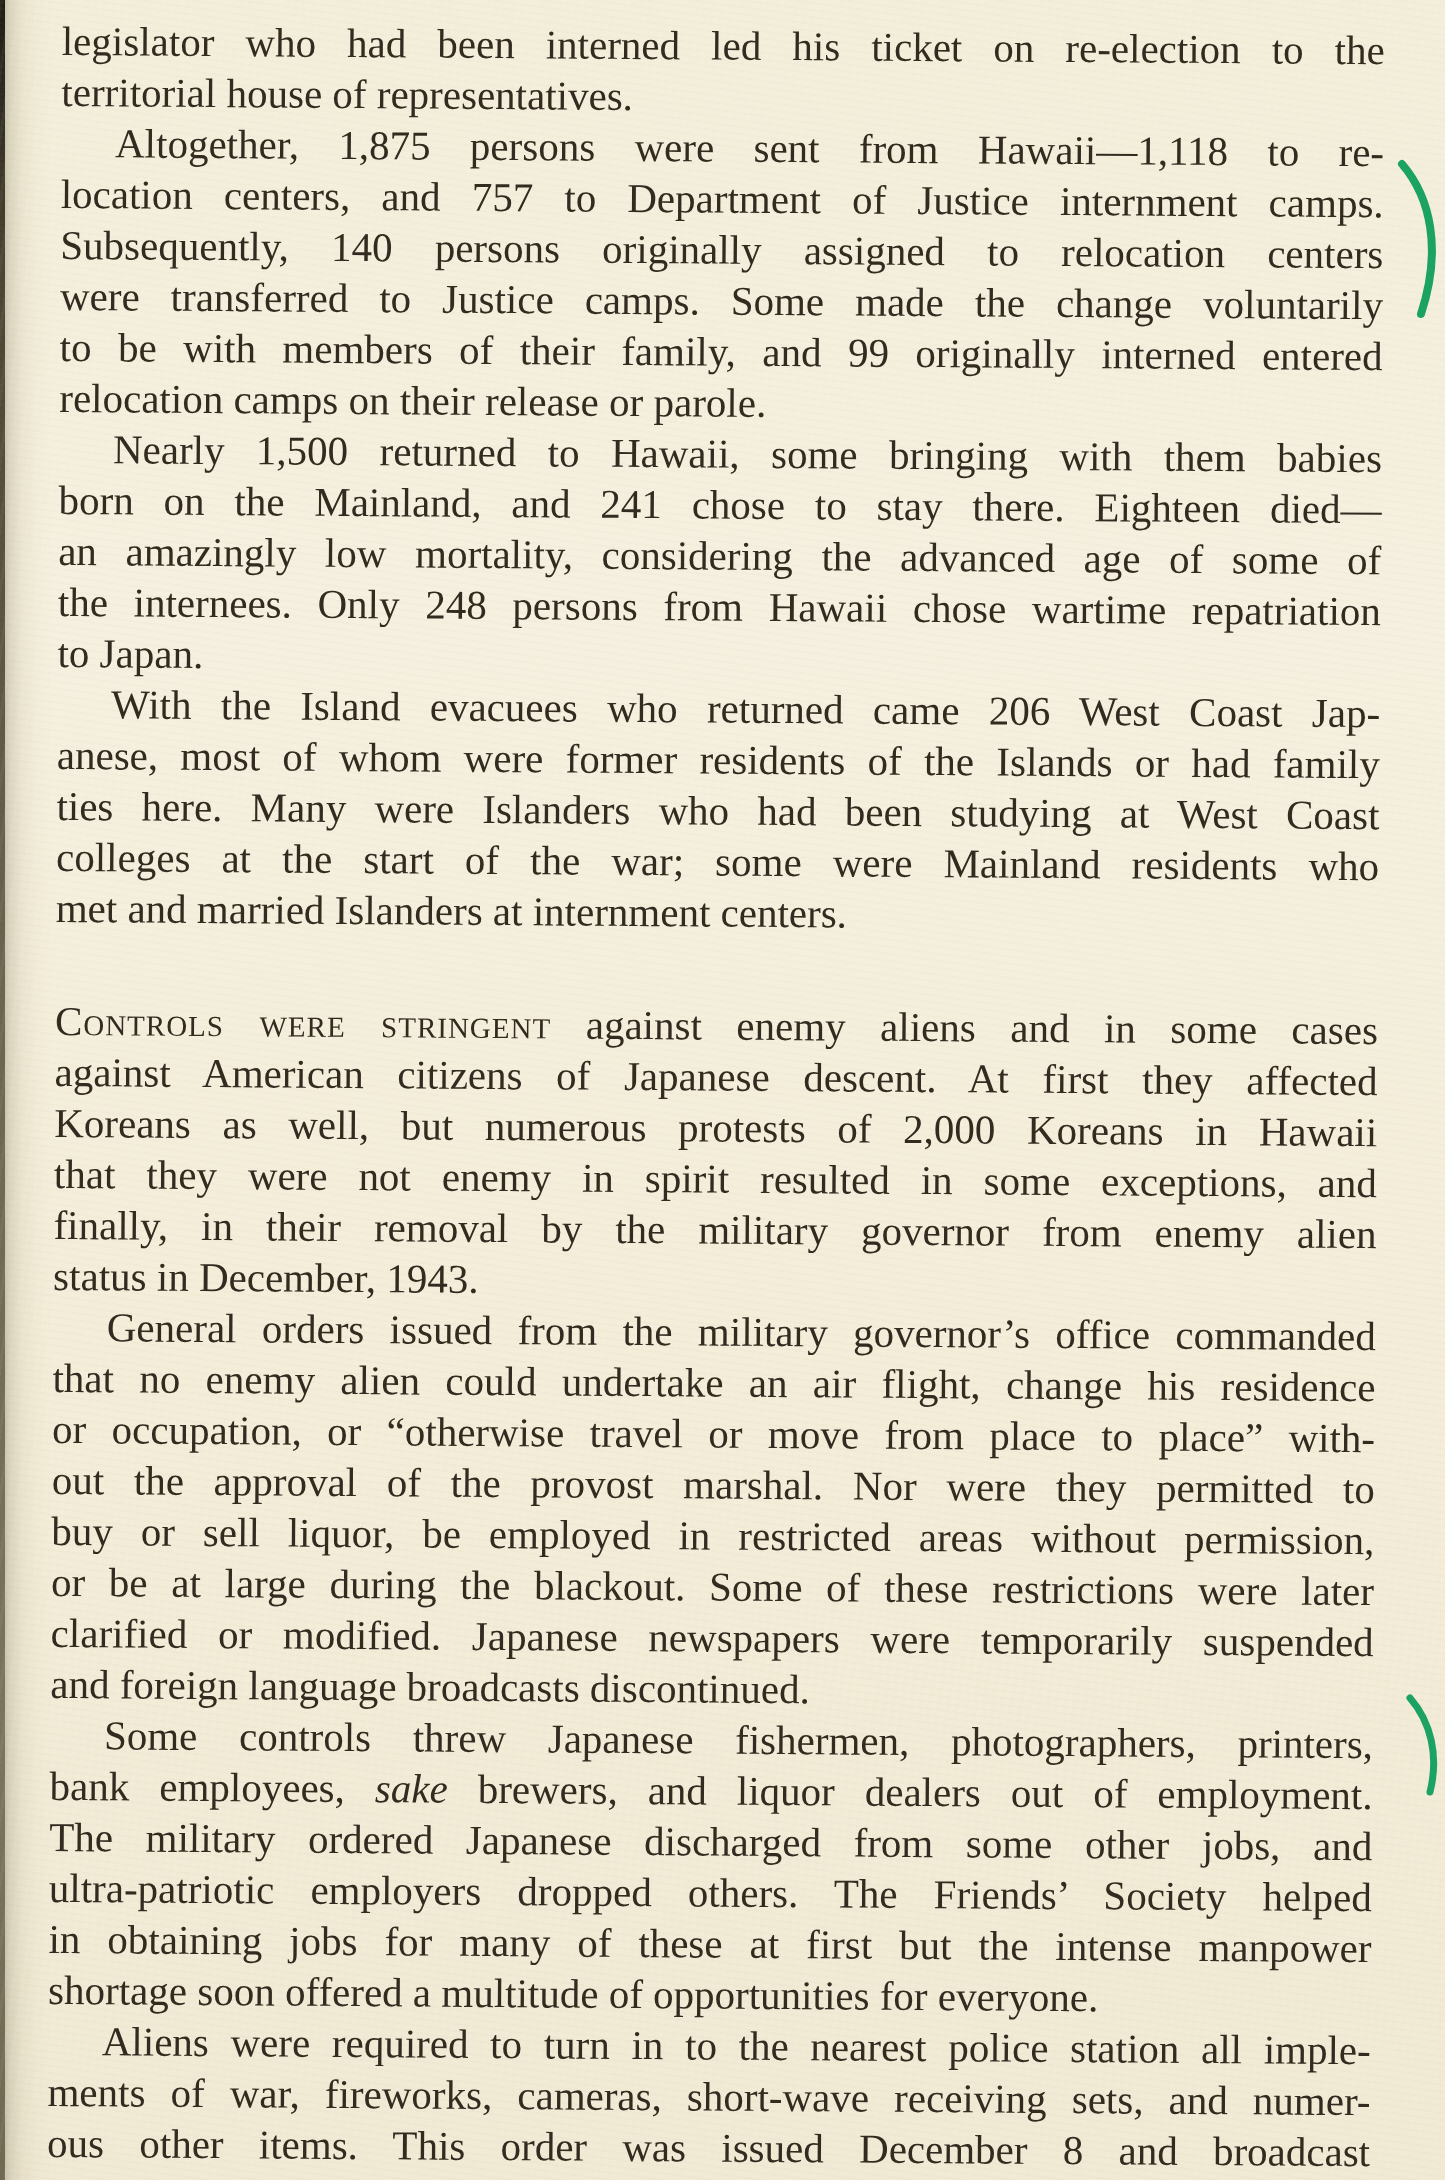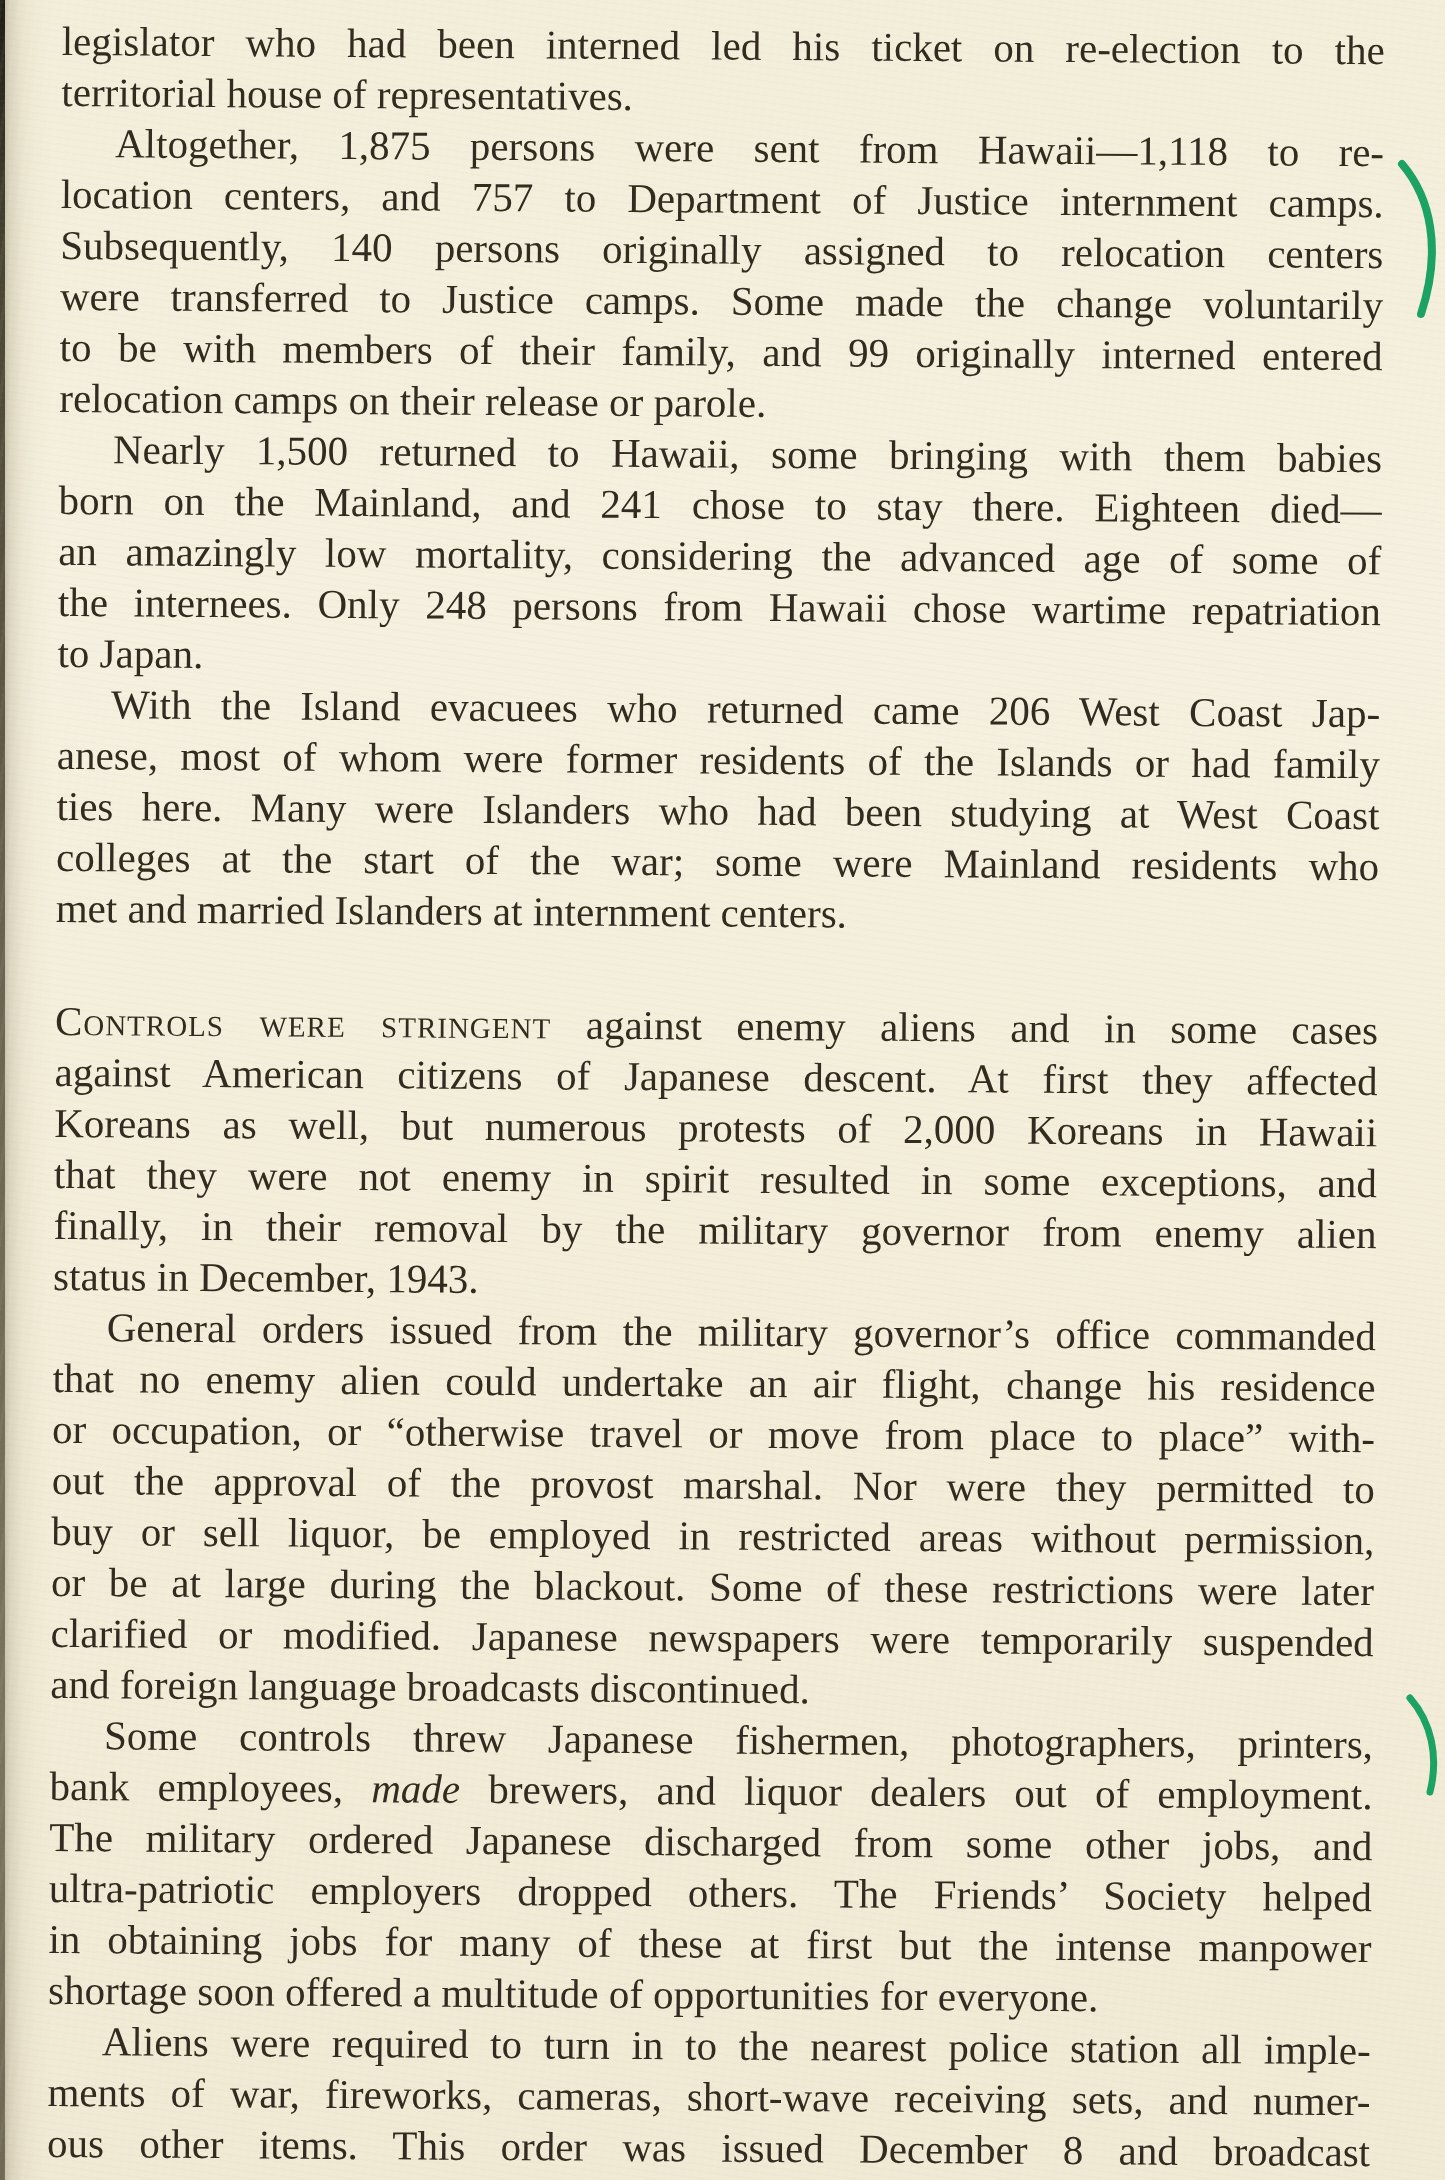--- a/index.html
+++ b/index.html
@@ -109,21 +109,21 @@
         <div class="line"><span>that no enemy alien could undertake an air flight, change his residence</span></div>
         <div class="line"><span>or occupation, or “otherwise travel or move from place to place” with-</span></div>
         <div class="line"><span>out the approval of the provost marshal.  Nor were they permitted to</span></div>
         <div class="line"><span>buy or sell liquor, be employed in restricted areas without permission,</span></div>
         <div class="line"><span>or be at large during the blackout. Some of these restrictions were later</span></div>
         <div class="line"><span>clarified or modified. Japanese newspapers were temporarily suspended</span></div>
         <div class="line flush"><span>and foreign language broadcasts discontinued.</span></div>
       </div>
       <div class="paragraph">
         <div class="line indent"><span>Some controls threw Japanese fishermen, photographers, printers,</span></div>
-        <div class="line"><span>bank employees, </span><span class="seg-italic">made</span><span> brewers, and liquor dealers out of employment.</span></div>
+        <div class="line"><span>bank employees, </span><span class="seg-italic">sake</span><span> brewers, and liquor dealers out of employment.</span></div>
         <div class="line"><span>The military ordered Japanese discharged from some other jobs, and</span></div>
         <div class="line"><span>ultra-patriotic employers dropped others. The Friends’ Society helped</span></div>
         <div class="line"><span>in obtaining jobs for many of these at first but the intense manpower</span></div>
         <div class="line flush"><span>shortage soon offered a multitude of opportunities for everyone.</span></div>
       </div>
       <div class="paragraph">
         <div class="line indent"><span>Aliens were required to turn in to the nearest police station all imple-</span></div>
         <div class="line"><span>ments of war, fireworks, cameras, short-wave receiving sets, and numer-</span></div>
         <div class="line"><span>ous other items. This order was issued December 8 and broadcast</span></div>
       </div>

